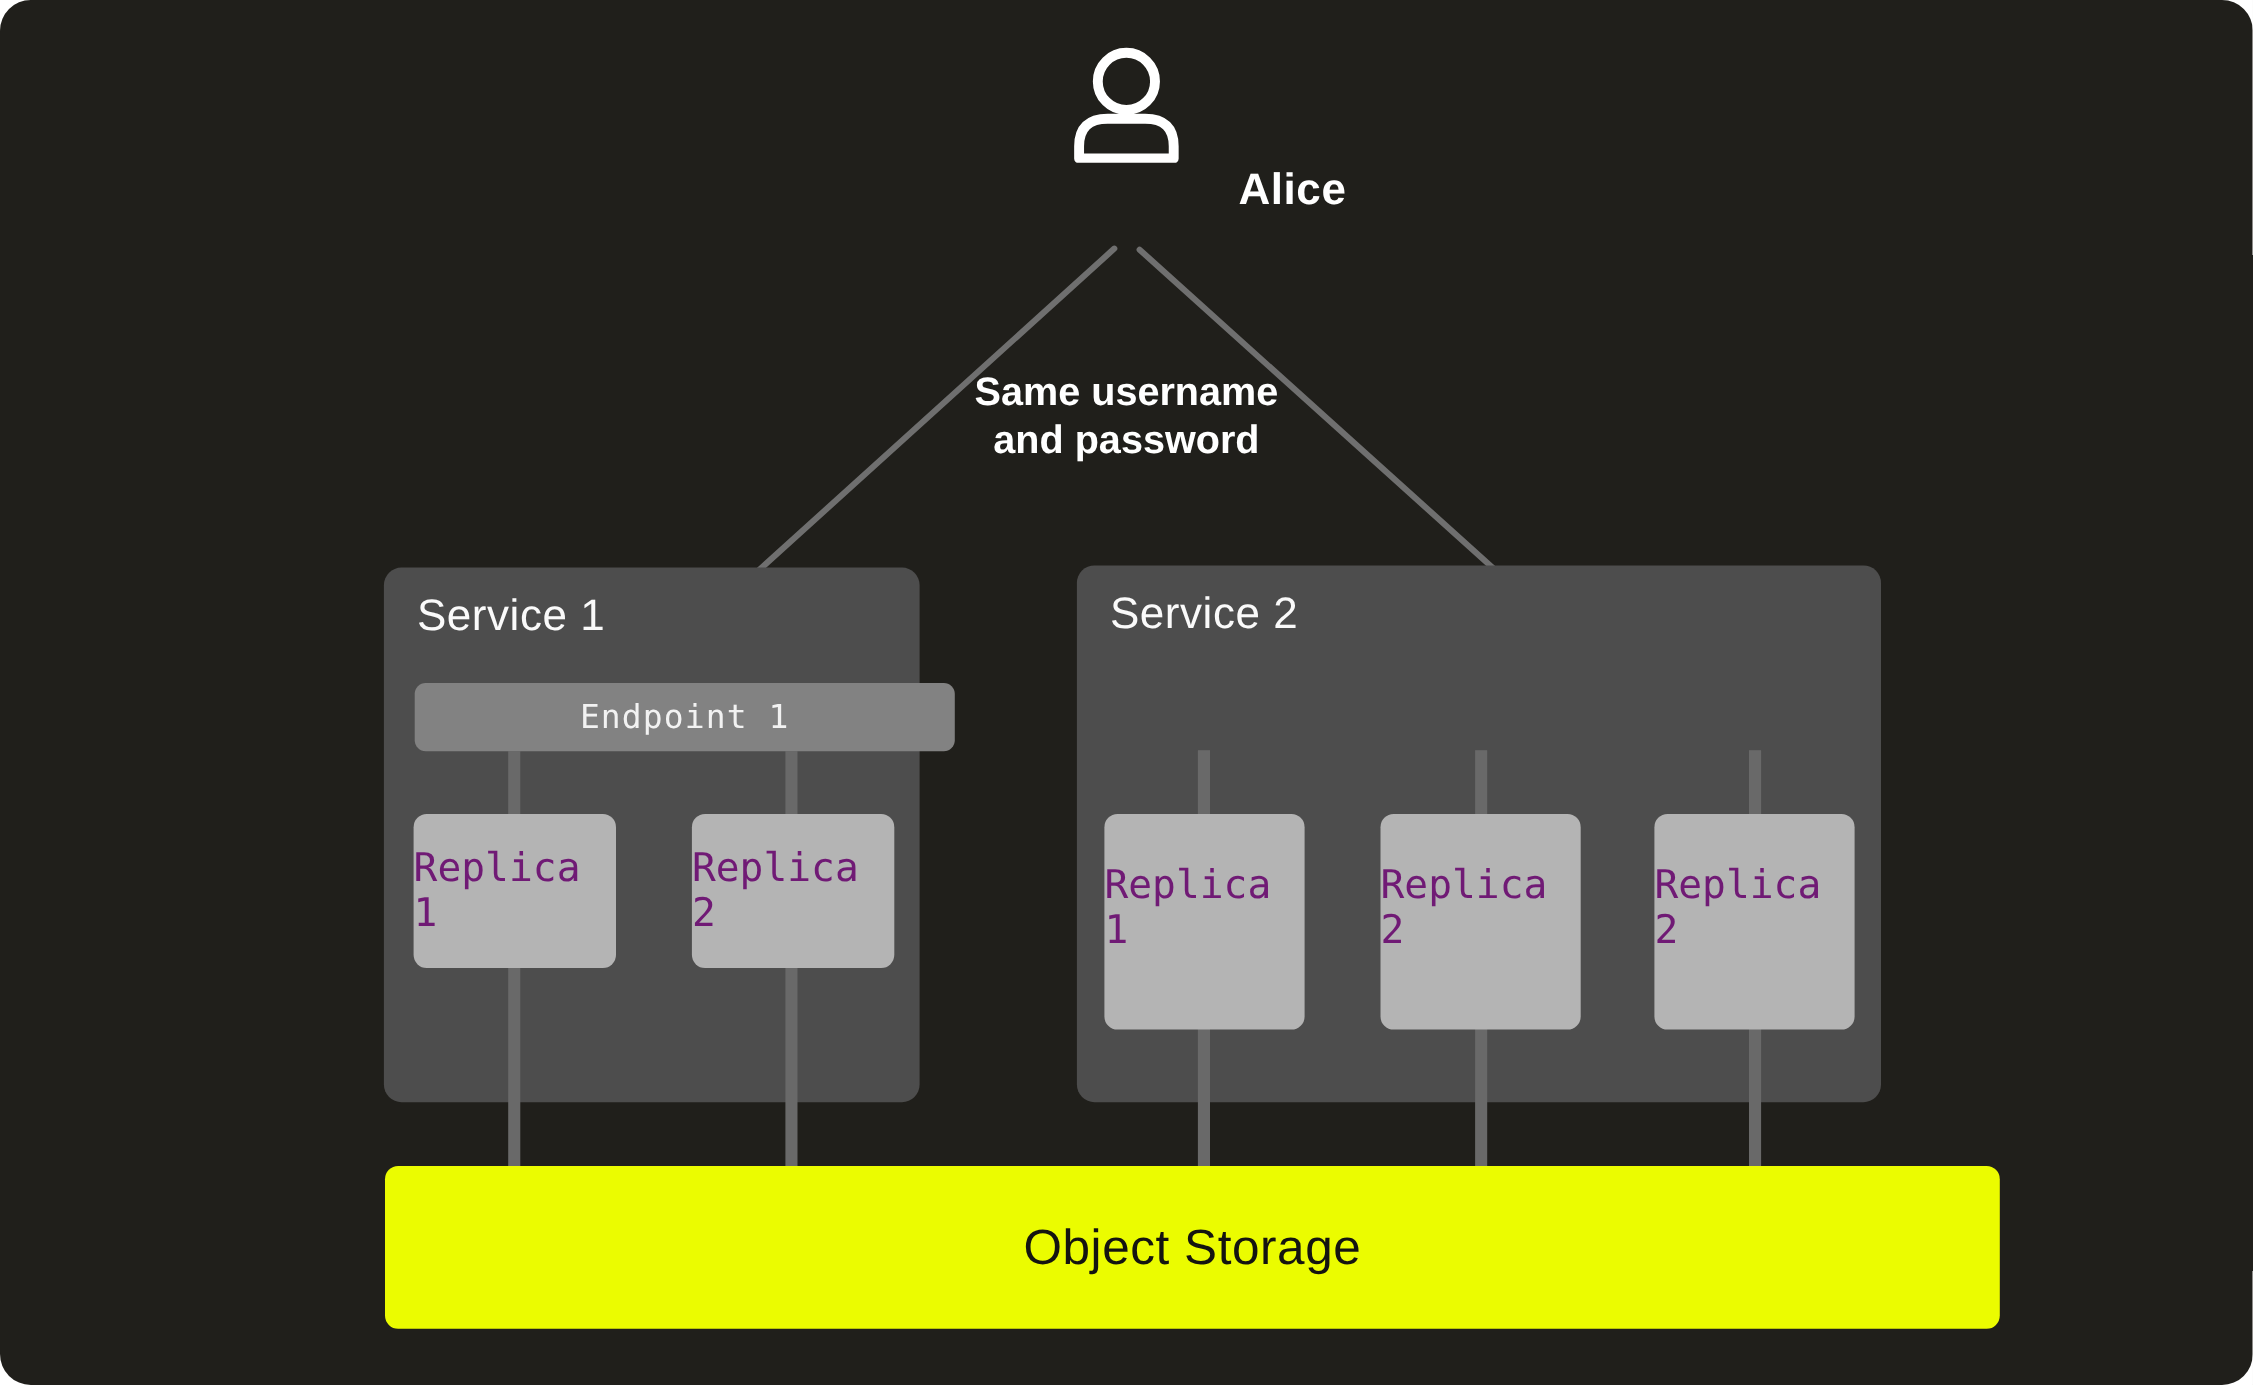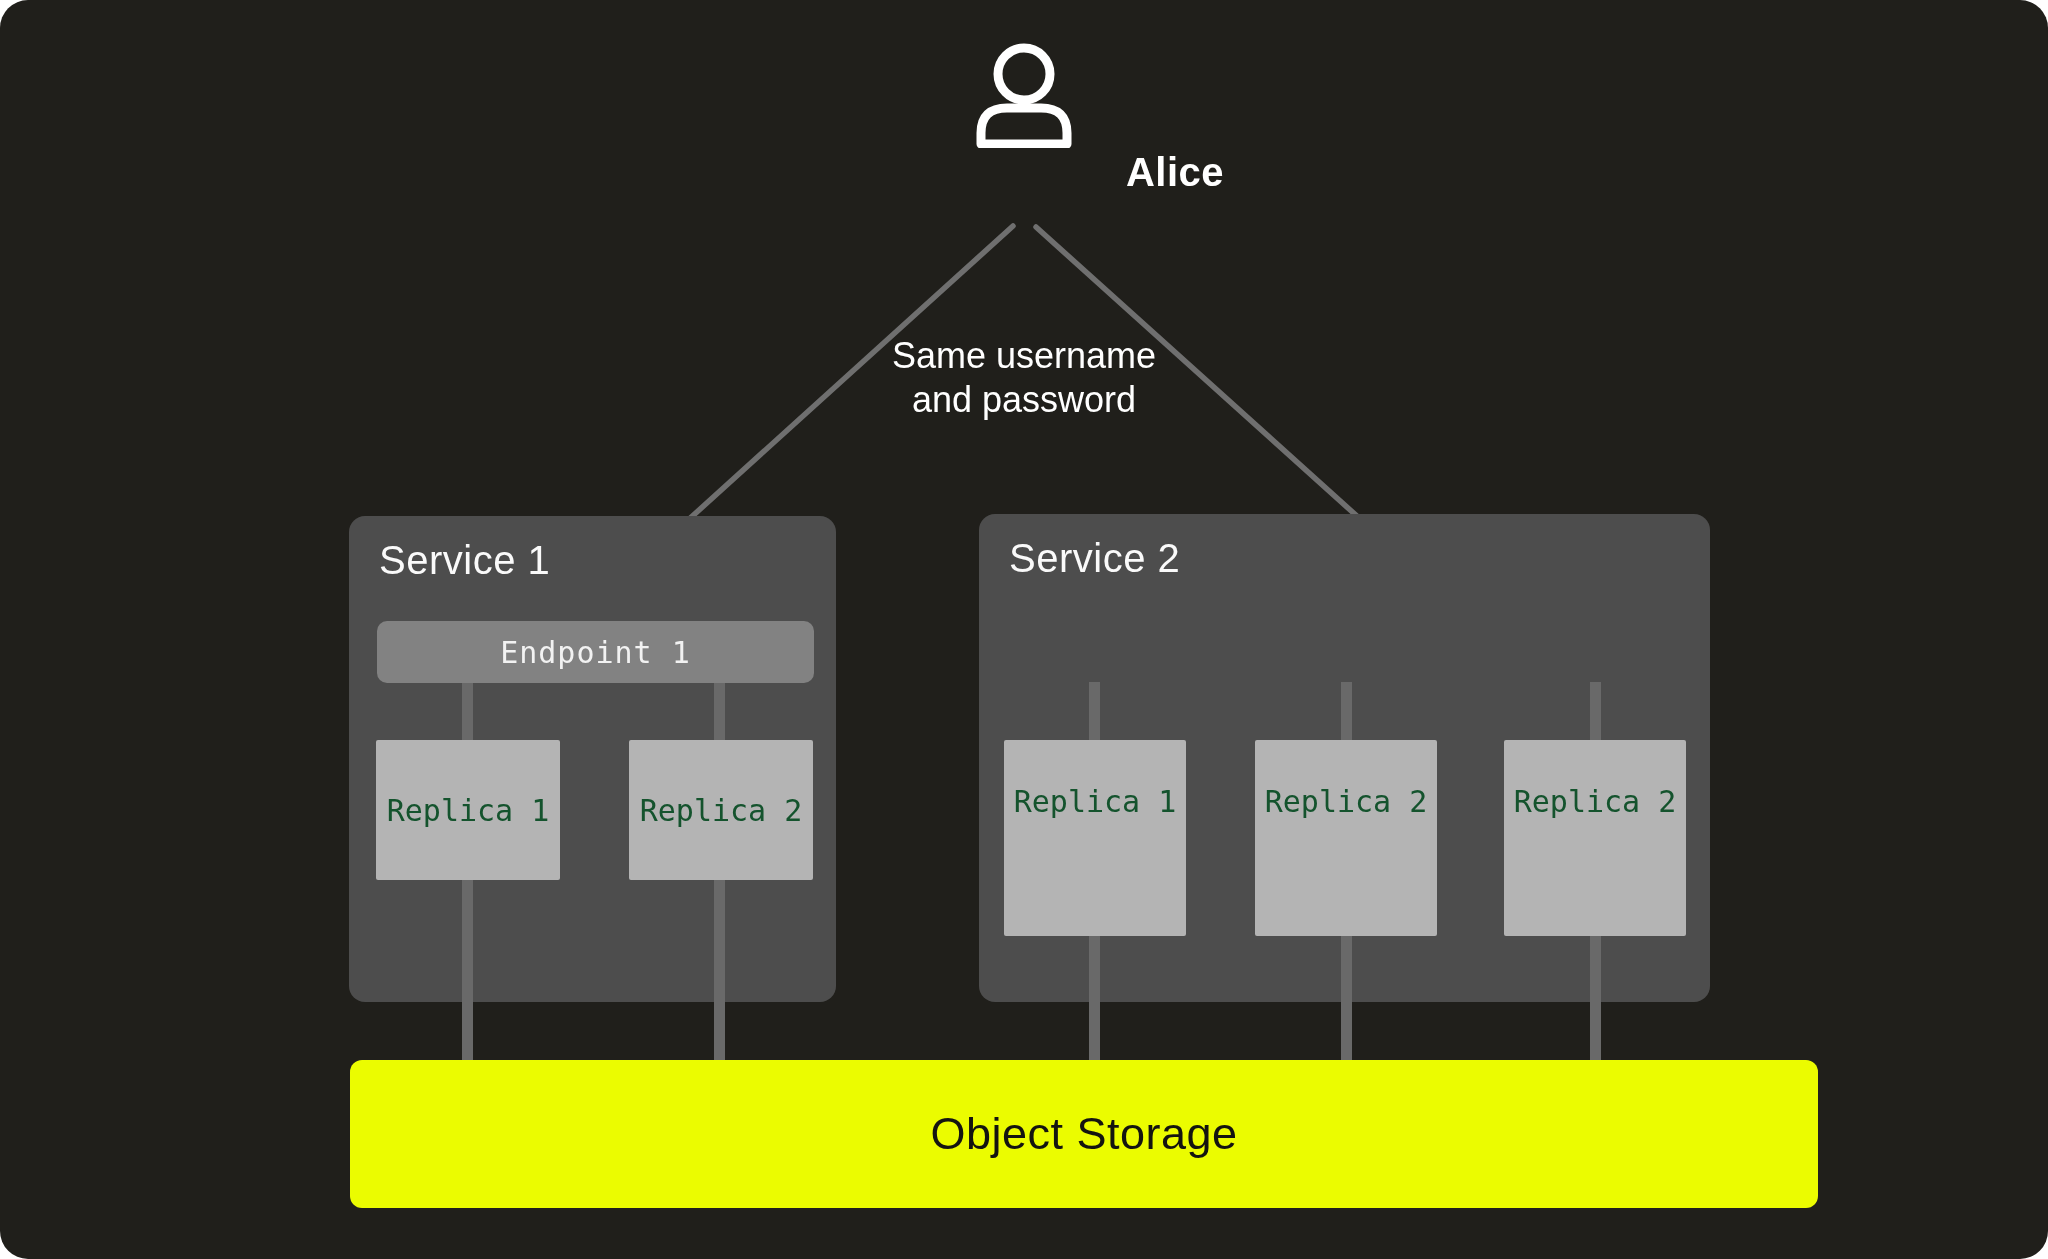--- a/index.html
+++ b/index.html
@@ -26,21 +26,21 @@
     color: #ffffff; font-size: 40px; font-weight: bold;
     text-align: right; letter-spacing: 0.5px;
   }
 
   
   .arrows { left: 0; top: 0; width: 2048px; height: 1259px; pointer-events: none; }
 
   
   .conn-label {
     left: 774px; top: 334px; width: 500px;
-    color: #ffffff; font-size: 36px; font-weight: normal;
+    color: #ffffff; font-size: 36px; font-weight: bold;
     line-height: 44px; text-align: center;
   }
 
   
   .service-box { background: #4d4d4d; border-radius: 16px; z-index: 1; }
   .service-1 { left: 349px; top: 516px; width: 487px; height: 486px; }
   .service-2 { left: 979px; top: 514px; width: 731px; height: 488px; }
   .service-title {
     color: #fafafa; font-size: 40px; font-weight: normal; z-index: 4;
     letter-spacing: 0.5px;
@@ -48,37 +48,37 @@
   .title-1 { left: 379px; top: 538px; }
   .title-2 { left: 1009px; top: 536px; }
 
   
   .endpoint {
     background: #828282; border-radius: 10px; z-index: 3;
     display: flex; align-items: center; justify-content: center;
     font-family: "DejaVu Sans Mono", monospace;
     font-size: 30px; color: #f2f2f2; letter-spacing: 1px;
   }
-  .endpoint-1 { left: 377px; top: 621px; width: 437px; height: 62px; }
+  .endpoint-1 { left: 377px; top: 621px; width: 491px; height: 62px; }
   .endpoint-2 { left: 1004px; top: 619px; width: 684px; height: 63px; }
 
   
   .connector { width: 11px; background: #696969; z-index: 2; }
   .c-s1a { left: 462px; top: 683px; height: 379px; }
   .c-s1b { left: 714px; top: 683px; height: 379px; }
   .c-s2a { left: 1089px; top: 682px; height: 380px; }
   .c-s2b { left: 1341px; top: 682px; height: 380px; }
   .c-s2c { left: 1590px; top: 682px; height: 380px; }
 
   
   .replica {
-    background: #b4b4b4; border-radius: 2px; z-index: 3;
+    background: #b4b4b4; border-radius: 12px; z-index: 3;
     display: flex; justify-content: center;
     font-family: "DejaVu Sans Mono", monospace;
-    font-size: 30px; color: #14532d;
+    font-size: 36px; color: #701a75;
   }
   .replica.center { align-items: center; }
   .replica.toptext { align-items: flex-start; padding-top: 44px; box-sizing: border-box; }
   .r-s1a { left: 376px; top: 740px; width: 184px; height: 140px; }
   .r-s1b { left: 629px; top: 740px; width: 184px; height: 140px; }
   .r-s2a { left: 1004px; top: 740px; width: 182px; height: 196px; }
   .r-s2b { left: 1255px; top: 740px; width: 182px; height: 196px; }
   .r-s2c { left: 1504px; top: 740px; width: 182px; height: 196px; }
 
   

